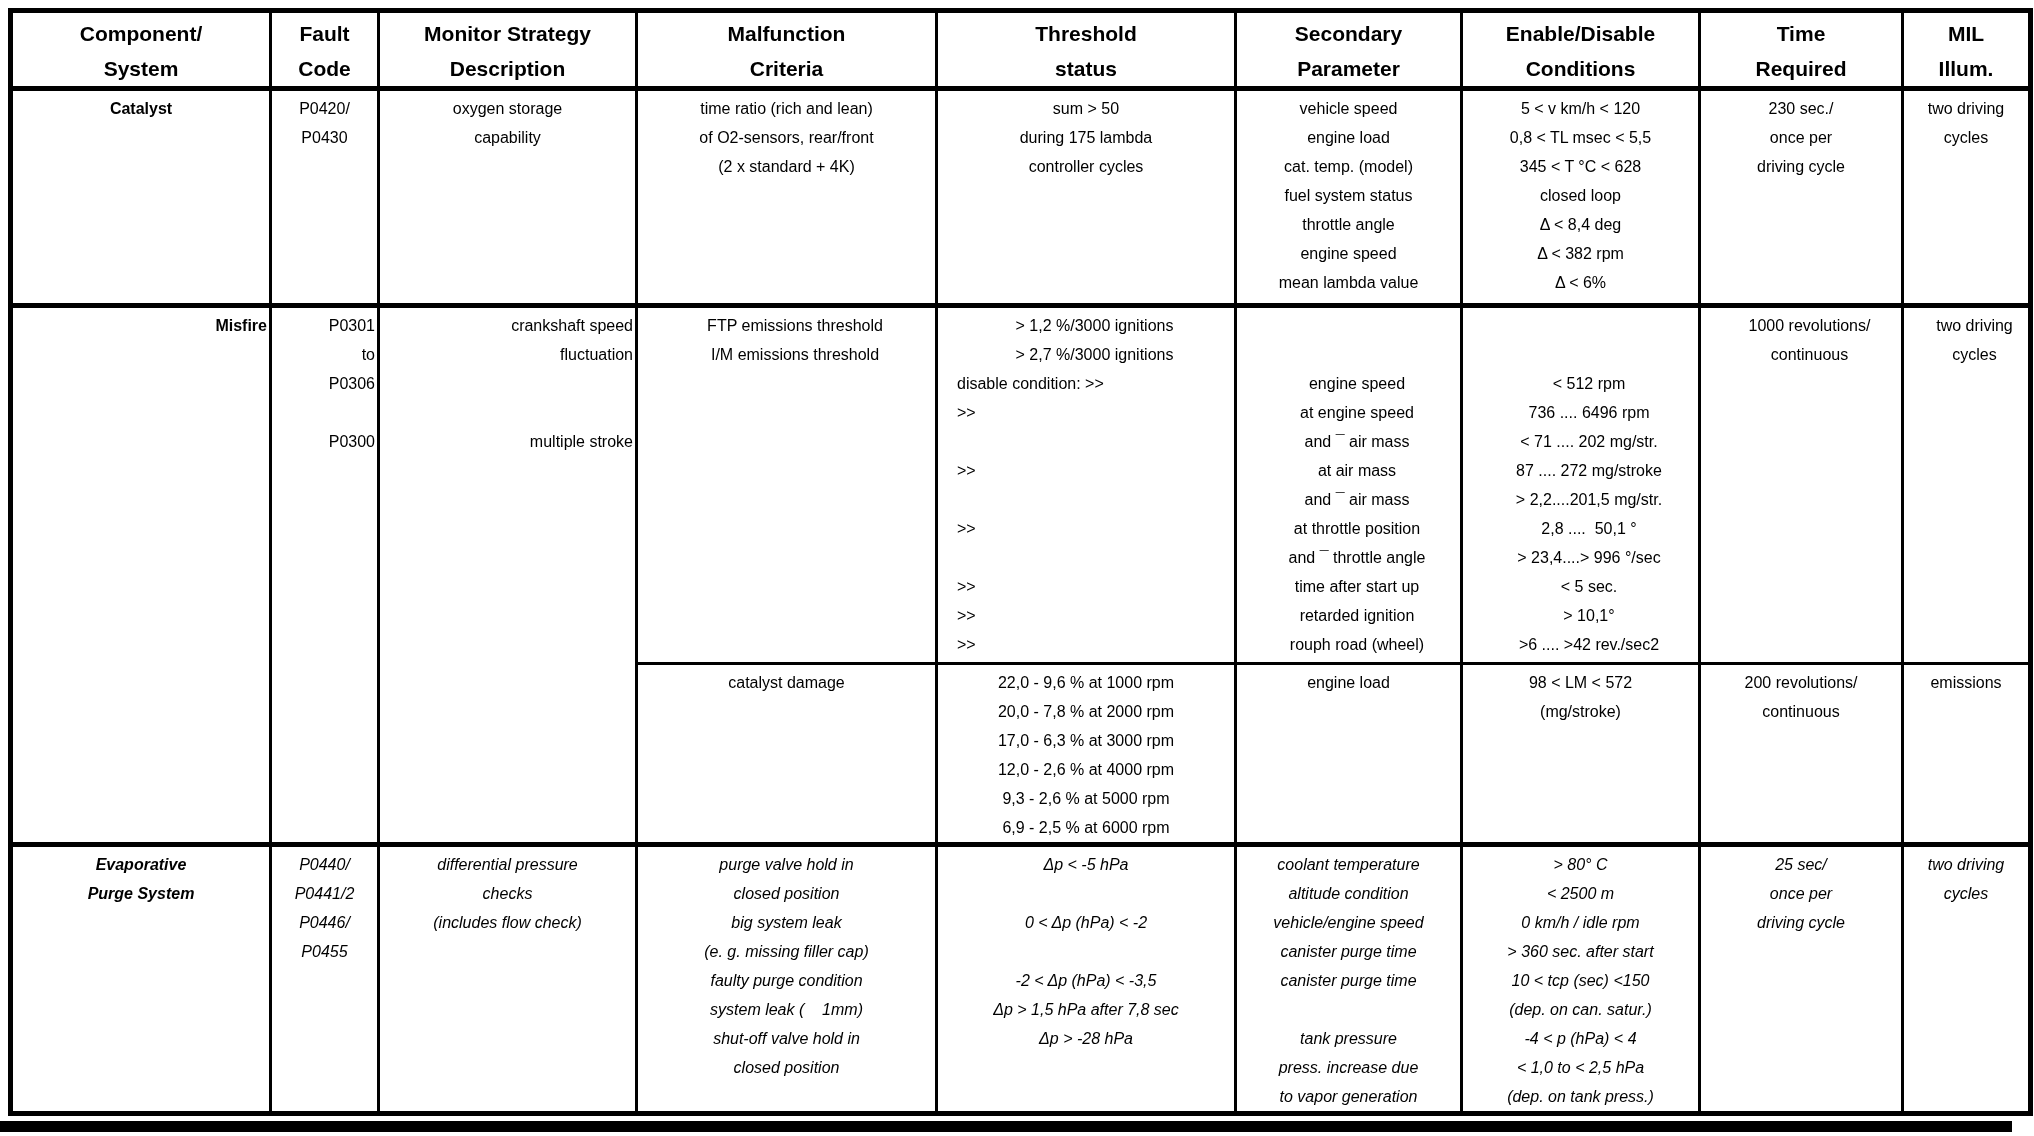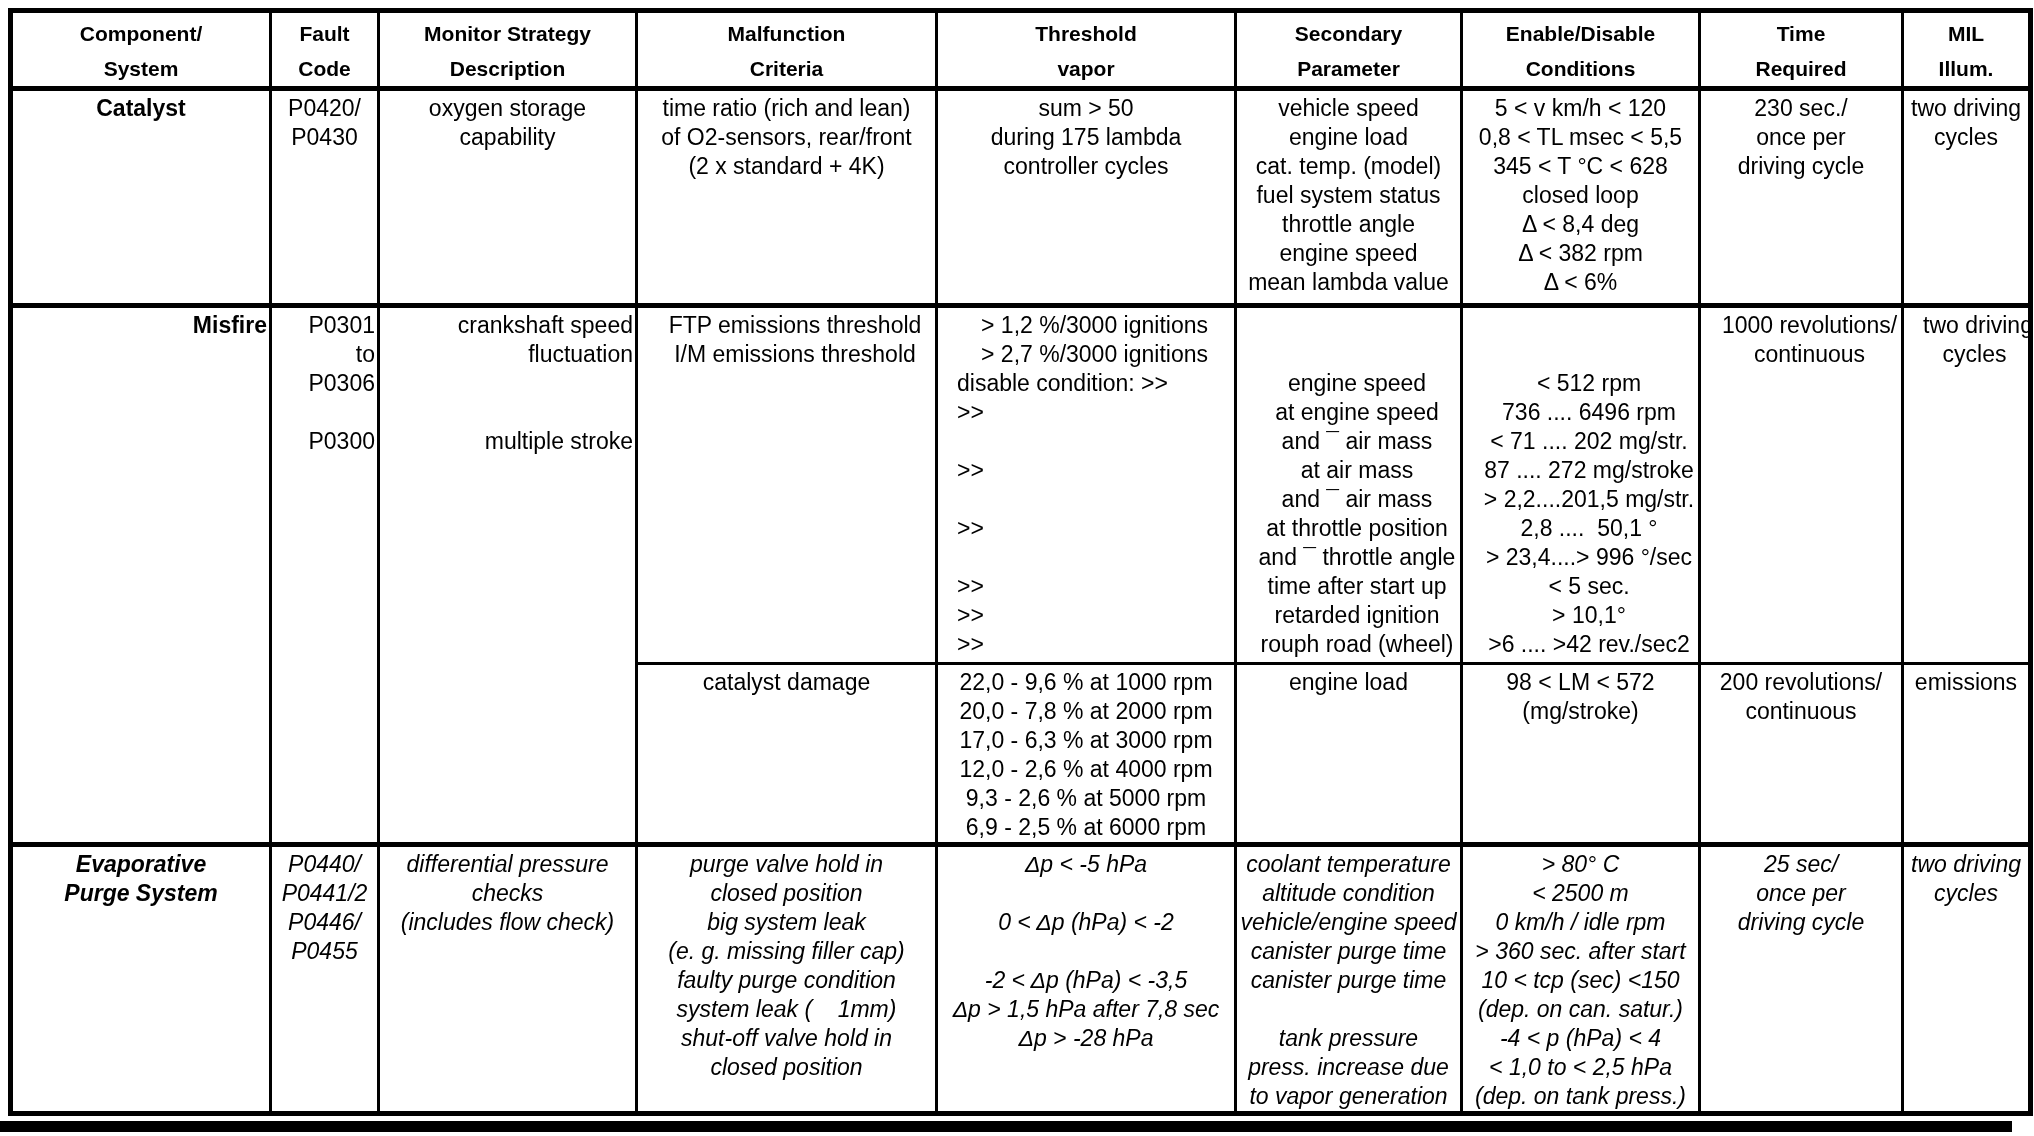--- a/index.html
+++ b/index.html
@@ -13,21 +13,21 @@
     position:absolute;left:8px;top:8px;width:2020px;
     border-collapse:collapse;table-layout:fixed;
     border:5px solid #000;
   }
   th,td{
     border:3px solid #000;
     vertical-align:top;text-align:center;
     padding:3px 2px 0 2px;overflow:hidden;
   }
   th{font-size:21px;font-weight:bold;line-height:35px;}
-  td{font-size:23px;line-height:29px;}
+  td{font-size:16px;line-height:29px;}
   thead tr{height:77px;}
   tr.r-catalyst{height:217px;}
   tr.r-misfire-a{height:358px;}
   tr.r-misfire-b{height:180px;}
   tr.r-evap{height:262px;font-style:italic;}
   thead th{border-bottom:5px solid #000;}
   tr.r-catalyst>td{border-bottom:5px solid #000;}
   tr.r-misfire-a>td.sub{border-bottom:2px solid #a21caf;padding-left:19px;}
   tr.r-misfire-b>td{border-bottom:5px solid #000;}
   td.span2{border-bottom:5px solid #000;text-align:right;}
@@ -66,21 +66,21 @@
         <th>
             <div class="line">Monitor Strategy</div>
             <div class="line">Description</div>
           </th>
         <th>
             <div class="line">Malfunction</div>
             <div class="line">Criteria</div>
           </th>
         <th>
             <div class="line">Threshold</div>
-            <div class="line">vapor</div>
+            <div class="line">status</div>
           </th>
         <th>
             <div class="line">Secondary</div>
             <div class="line">Parameter</div>
           </th>
         <th>
             <div class="line">Enable/Disable</div>
             <div class="line">Conditions</div>
           </th>
         <th>

